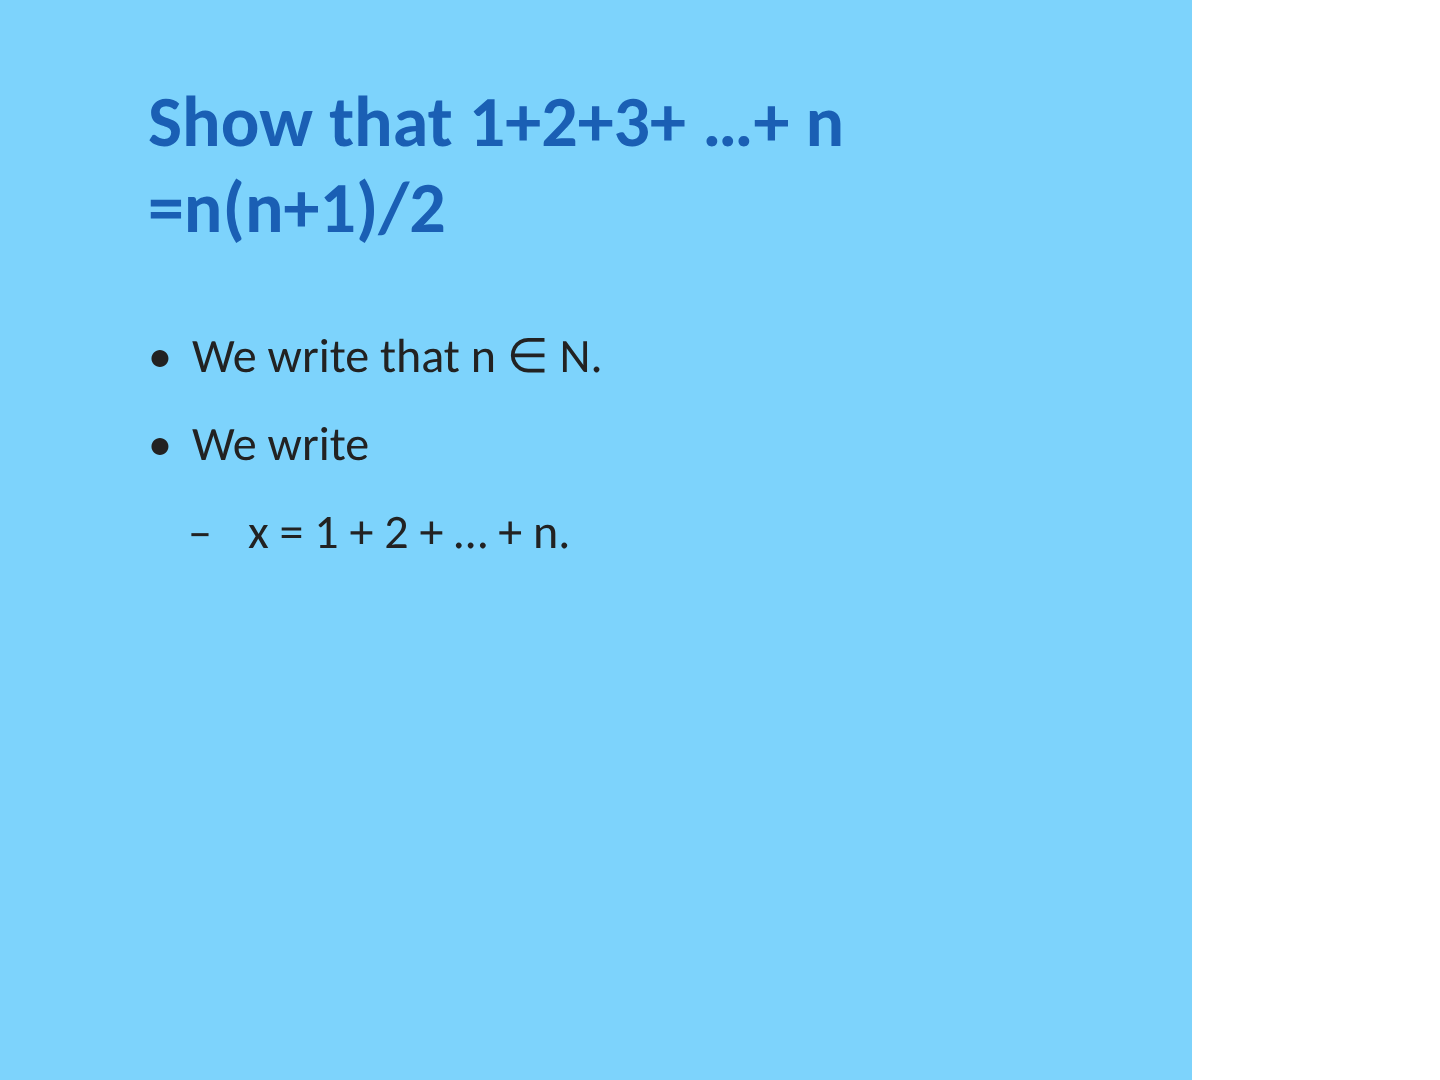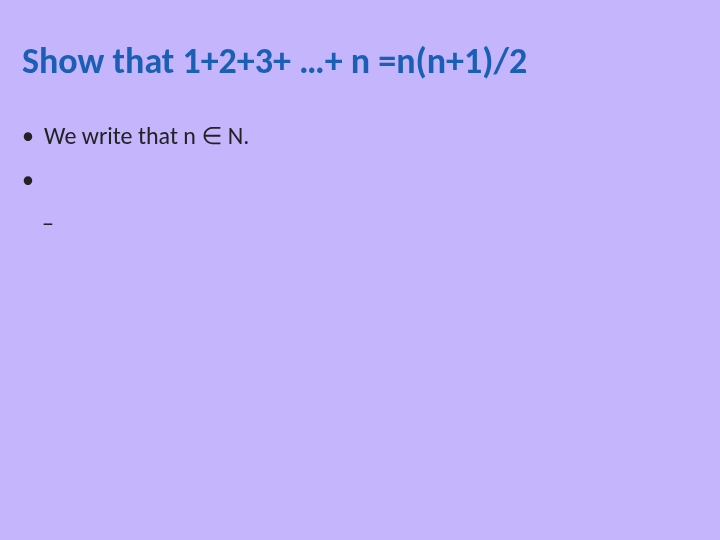--- a/index.html
+++ b/index.html
@@ -10,24 +10,24 @@
 
     body {
       width: 720px;
       height: 540px;
       background: #ffffff;
       font-family: 'Calibri', 'Segoe UI', Arial, sans-serif;
       overflow: hidden;
     }
 
     .slide {
-      width: 720px;
+      width: 596px;
       height: 540px;
-      background: #c4b5fd;
-      padding: 40px 22px;
+      background: #7dd3fc;
+      padding: 40px 74px;
       position: relative;
     }
 
     .title {
       font-size: 36px;
       font-weight: bold;
       color: #1a5fb4;
       margin-bottom: 36px;
       line-height: 1.2;
     }
@@ -90,22 +90,24 @@
 
   <div class="title">Show that 1+2+3+ …+ n =n(n+1)/2</div>
 
   <ul class="bullet-list">
     <li>
       <span class="bullet-dot">•</span>
       <span class="bullet-text">We write that n ∈ N.</span>
     </li>
     <li>
       <span class="bullet-dot">•</span>
+      <span class="bullet-text">We write</span>
     </li>
   </ul>
 
   <ul class="sub-list">
     <li>
       <span class="sub-dash">–</span>
+      <span class="sub-text">x = 1  +  2   +  …   +  n.</span>
     </li>
   </ul>
 
 </div>
 
 </body></html>

